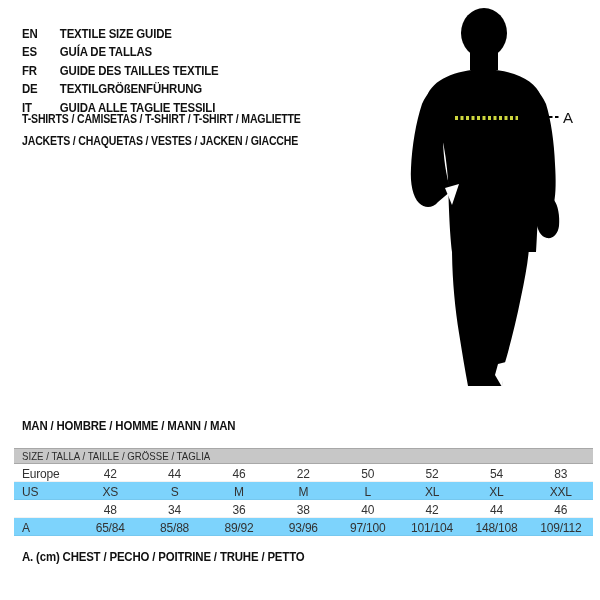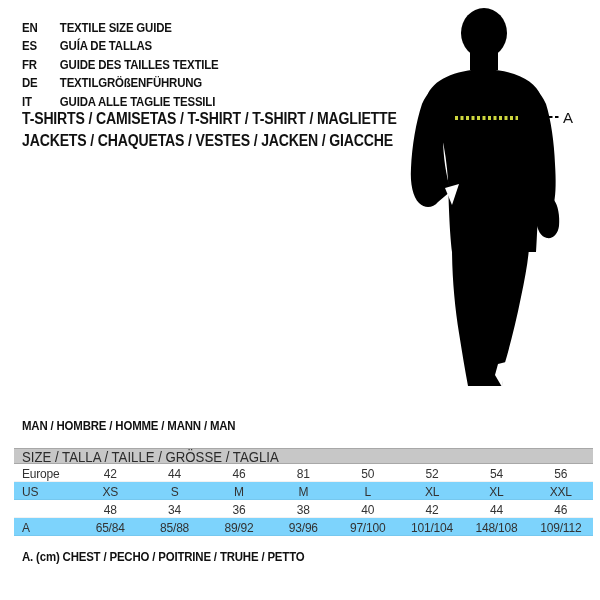--- a/index.html
+++ b/index.html
@@ -2,34 +2,34 @@
 <html><head>
 <meta charset="utf-8">
 <style>
   html,body{margin:0;padding:0;background:#fff;}
   .screen{
     position:relative;width:600px;height:600px;background:#ffffff;overflow:hidden;
     font-family:"Liberation Sans",sans-serif;color:#111;
   }
   .cond{transform:scaleX(0.88);transform-origin:0 50%;white-space:nowrap;}
   
-  .lang-list{position:absolute;left:22px;top:18px;}
+  .lang-list{position:absolute;left:22px;top:24px;}
   .lang-row{display:flex;height:18.5px;align-items:center;font-size:13px;font-weight:700;letter-spacing:-0.2px;}
   .lang-code{width:43px;}
   
-  .cats{position:absolute;left:22px;top:108px;font-size:16px;font-weight:700;line-height:22px;letter-spacing:-0.2px;}
+  .cats{position:absolute;left:22px;top:108px;font-size:12px;font-weight:700;line-height:22px;letter-spacing:-0.2px;}
   
   .figure-svg{position:absolute;left:380px;top:0;width:220px;height:400px;}
   .figure-svg text{font-family:"Liberation Sans",sans-serif;font-size:15px;fill:#111;}
   
   .section-title{position:absolute;left:22px;top:418px;font-size:13px;font-weight:700;letter-spacing:-0.2px;}
   
   .size-table{position:absolute;left:14px;top:448px;width:579px;font-size:12px;color:#333;}
   .t-header{height:14px;background:#c7c7c7;display:flex;align-items:center;padding-left:8px;
-    border-top:1px solid #a8a8a8;border-bottom:1px solid #a8a8a8;font-size:15px;color:#2b2b2b;}
+    border-top:1px solid #a8a8a8;border-bottom:1px solid #a8a8a8;font-size:11px;color:#2b2b2b;}
   .t-row{display:flex;height:17px;align-items:flex-end;border-bottom:1px solid rgba(0,0,0,0.05);}
   .t-row.alt{background:#7dd3fc;}
   .t-label{width:56px;padding-left:8px;letter-spacing:-0.2px;}
   .t-cell{flex:1;text-align:center;letter-spacing:-0.2px;margin-top:23px;}
   
   .footnote{position:absolute;left:22px;top:549px;font-size:13px;font-weight:700;letter-spacing:-0.2px;}
 </style>
 </head>
 <body>
 
@@ -99,25 +99,25 @@
   <div class="size-table">
     <div class="t-header">
       <span class="cond">SIZE / TALLA / TAILLE / GRÖSSE / TAGLIA</span>
     </div>
 
     <div class="t-row">
       <span class="t-label">Europe</span>
       <span class="t-cell">42</span>
       <span class="t-cell">44</span>
       <span class="t-cell">46</span>
-      <span class="t-cell">81</span>
+      <span class="t-cell">22</span>
       <span class="t-cell">50</span>
       <span class="t-cell">52</span>
       <span class="t-cell">54</span>
-      <span class="t-cell">56</span>
+      <span class="t-cell">83</span>
     </div>
 
     <div class="t-row alt">
       <span class="t-label">US</span>
       <span class="t-cell">XS</span>
       <span class="t-cell">S</span>
       <span class="t-cell">M</span>
       <span class="t-cell">M</span>
       <span class="t-cell">L</span>
       <span class="t-cell">XL</span>

